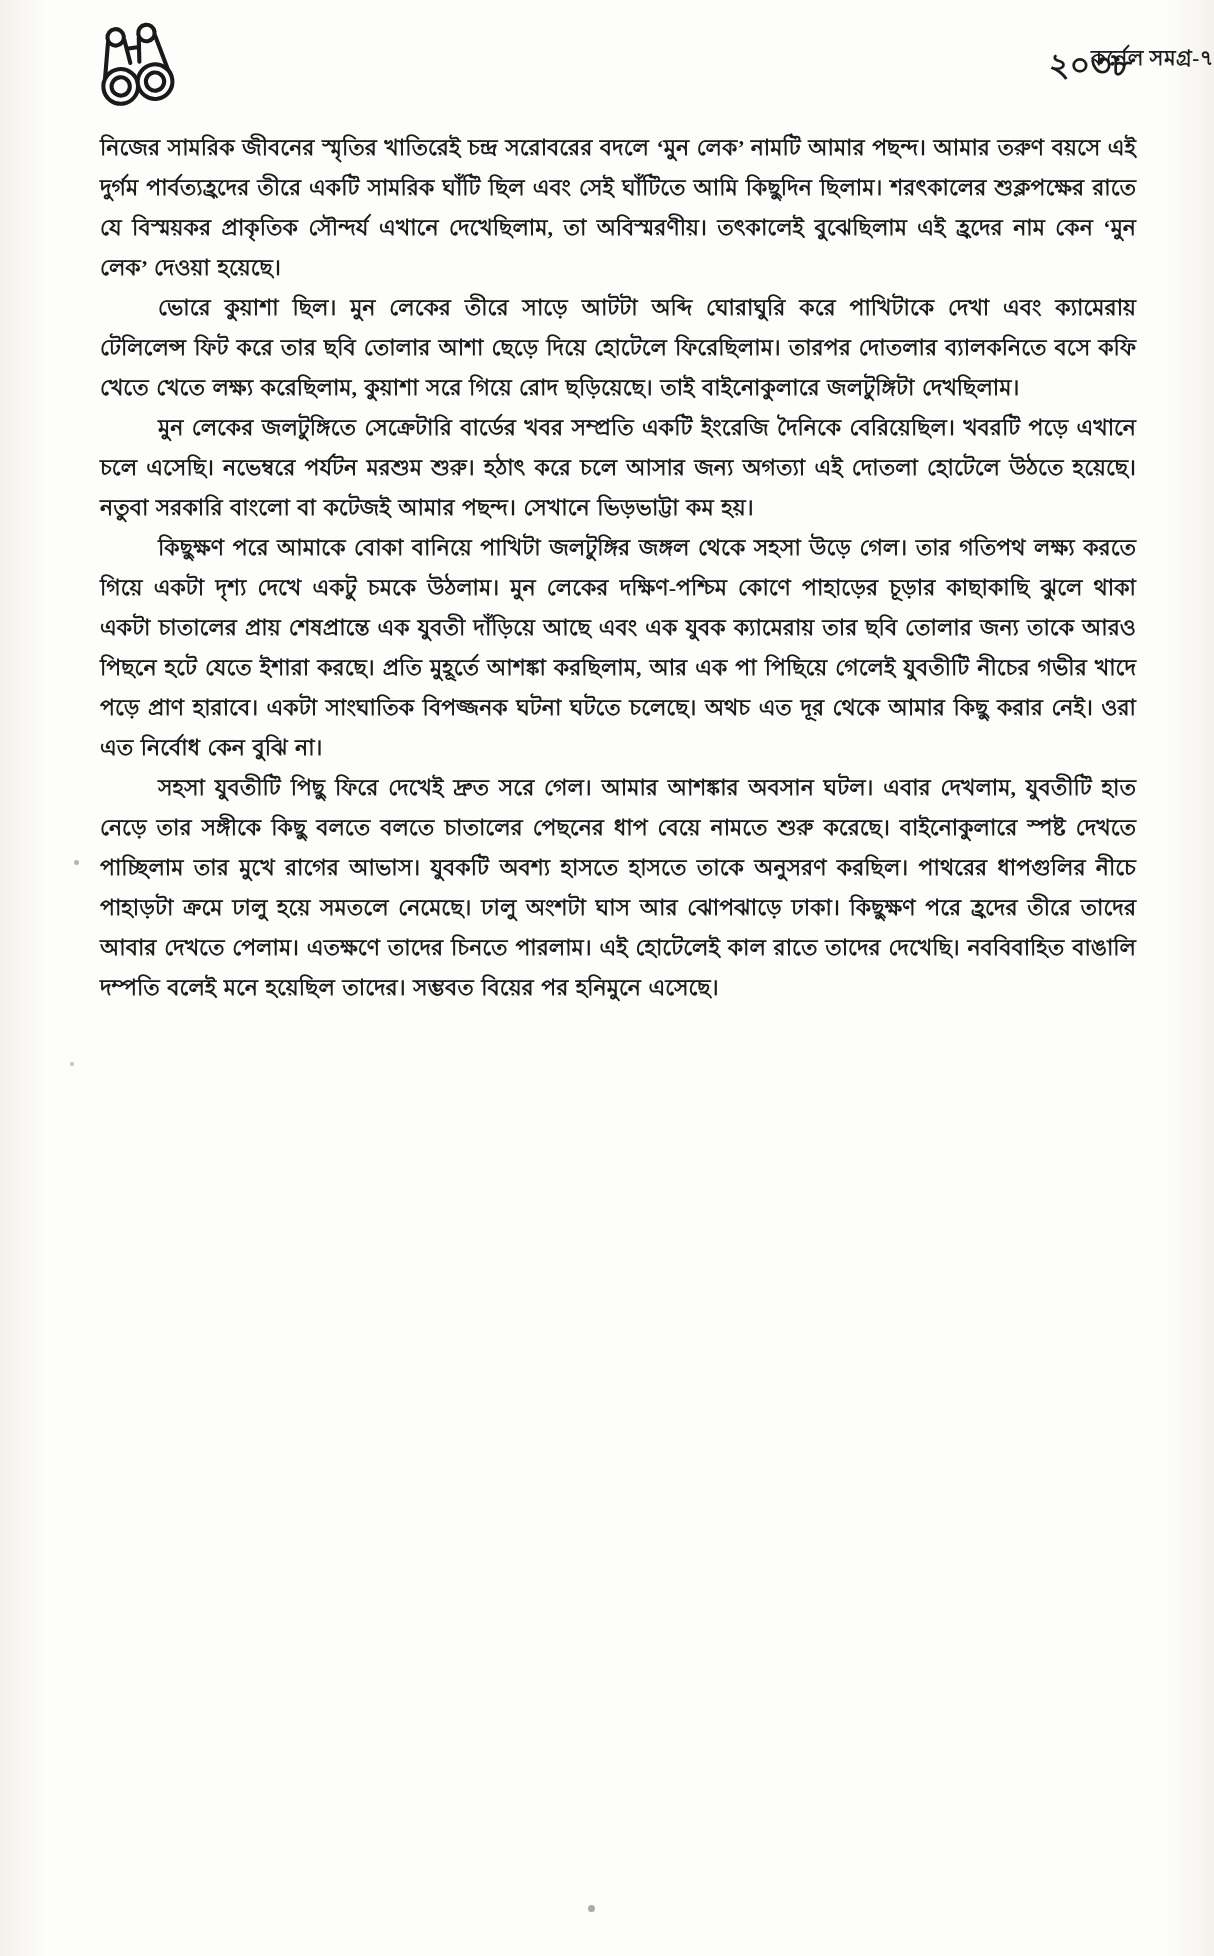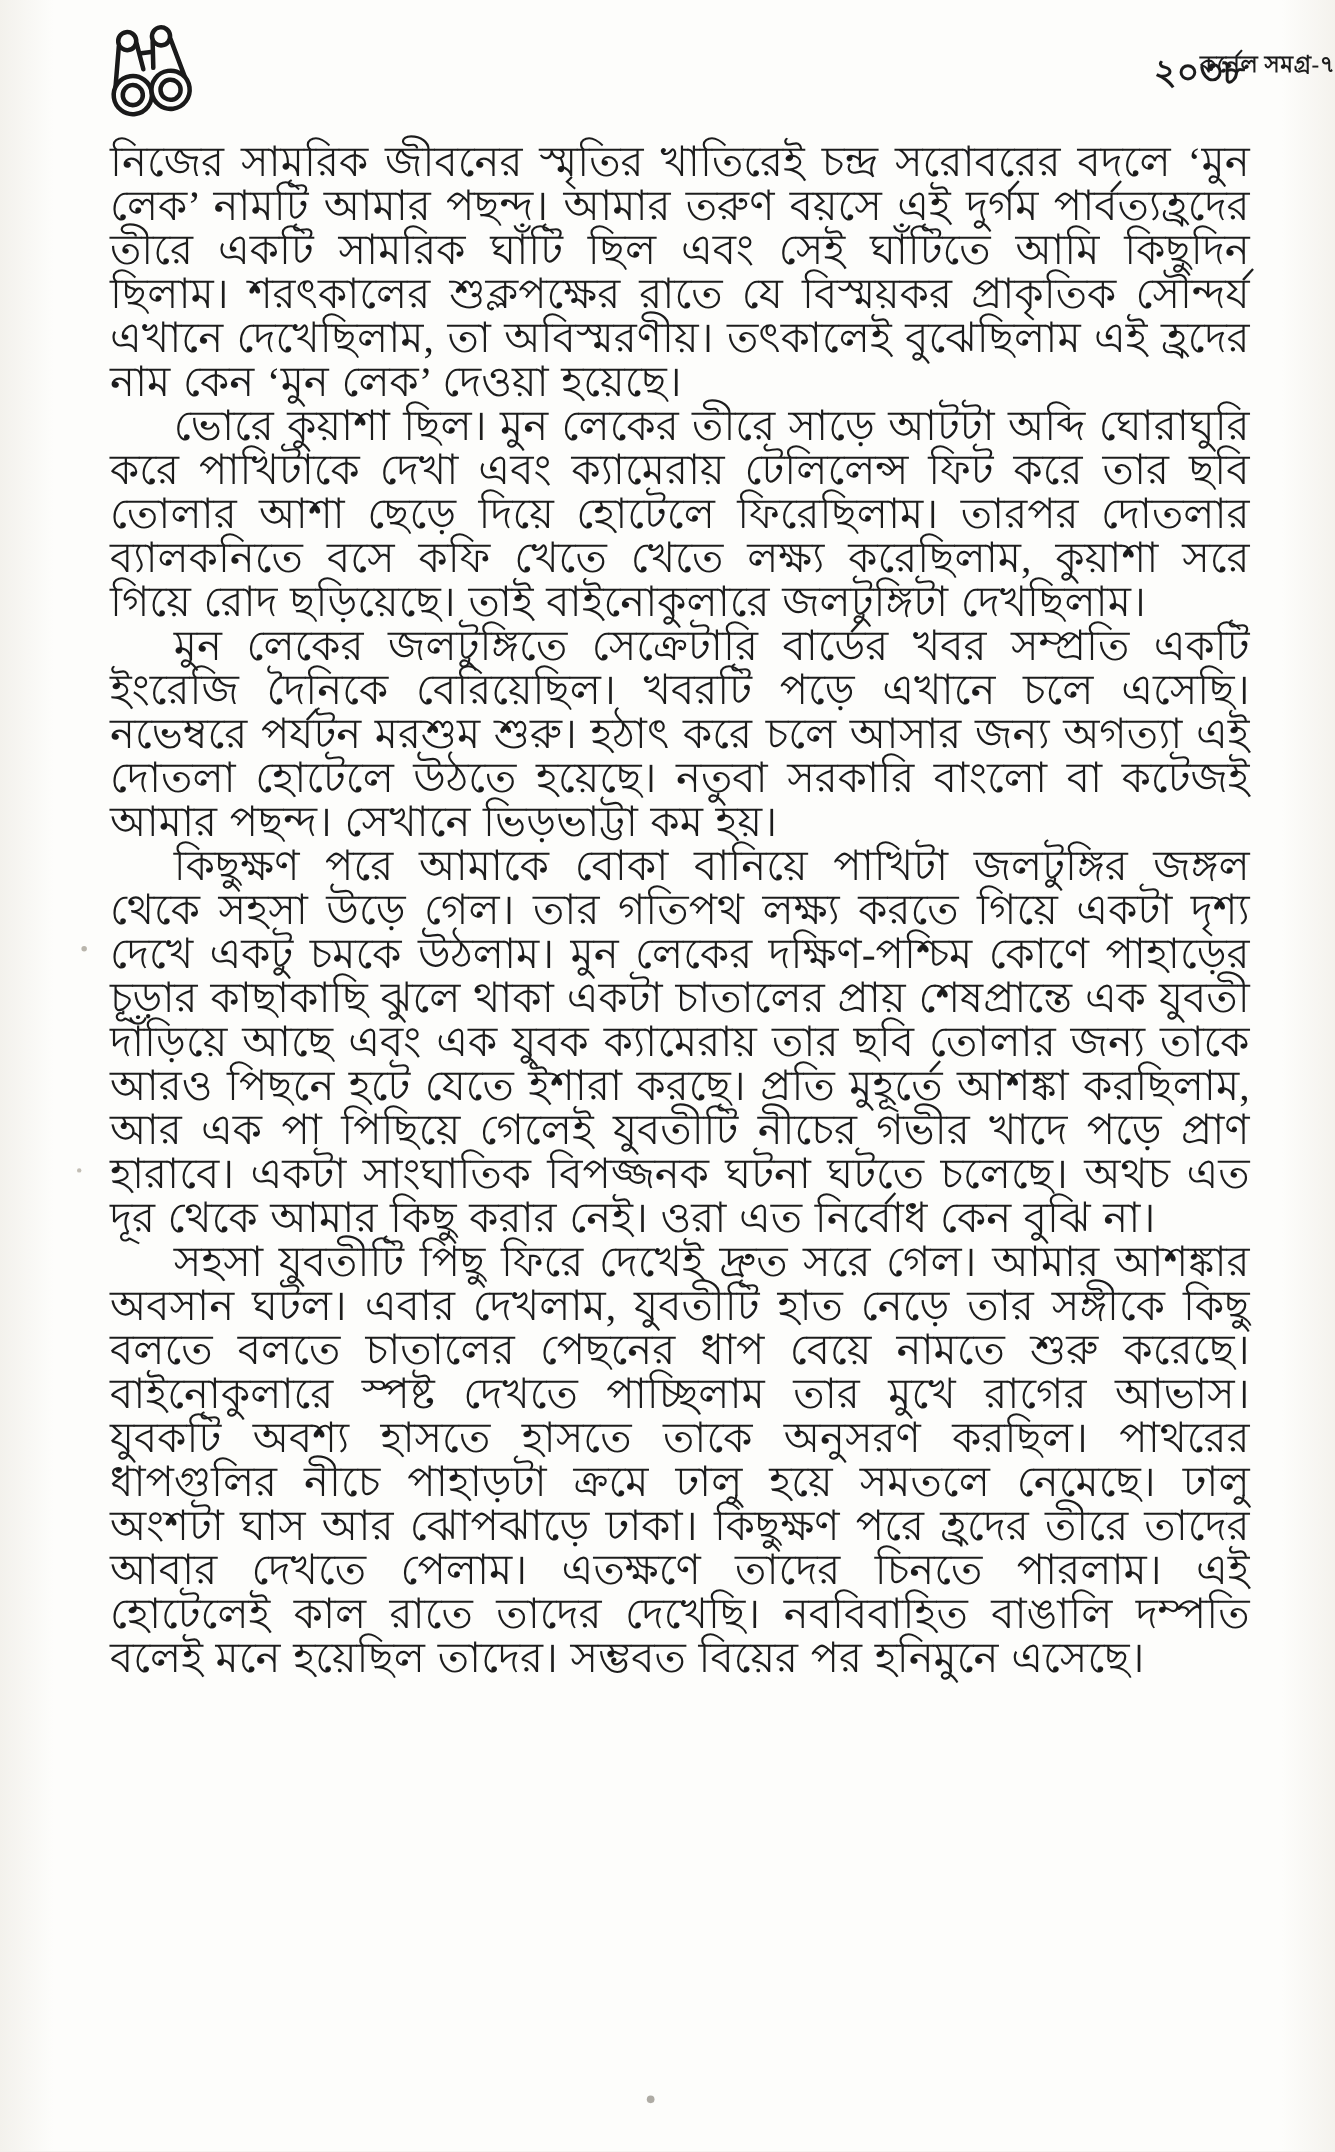--- a/index.html
+++ b/index.html
@@ -52,25 +52,25 @@
   }
   
   .text-block {
     position: absolute;
     left: 100px;
     top: 128px;
     width: 1036px;
   }
   .text-block p {
     margin: 0;
-    font-size: 38px;
+    font-size: 22px;
     line-height: 40px;
     text-align: justify;
     text-indent: 58px;
-    font-weight: 400;
+    font-weight: 700;
     word-spacing: 2px;
   }
   .text-block p.no-indent {
     text-indent: 0;
   }
   
   .scan-mark {
     position: absolute;
     left: 588px;
     bottom: 44px;

